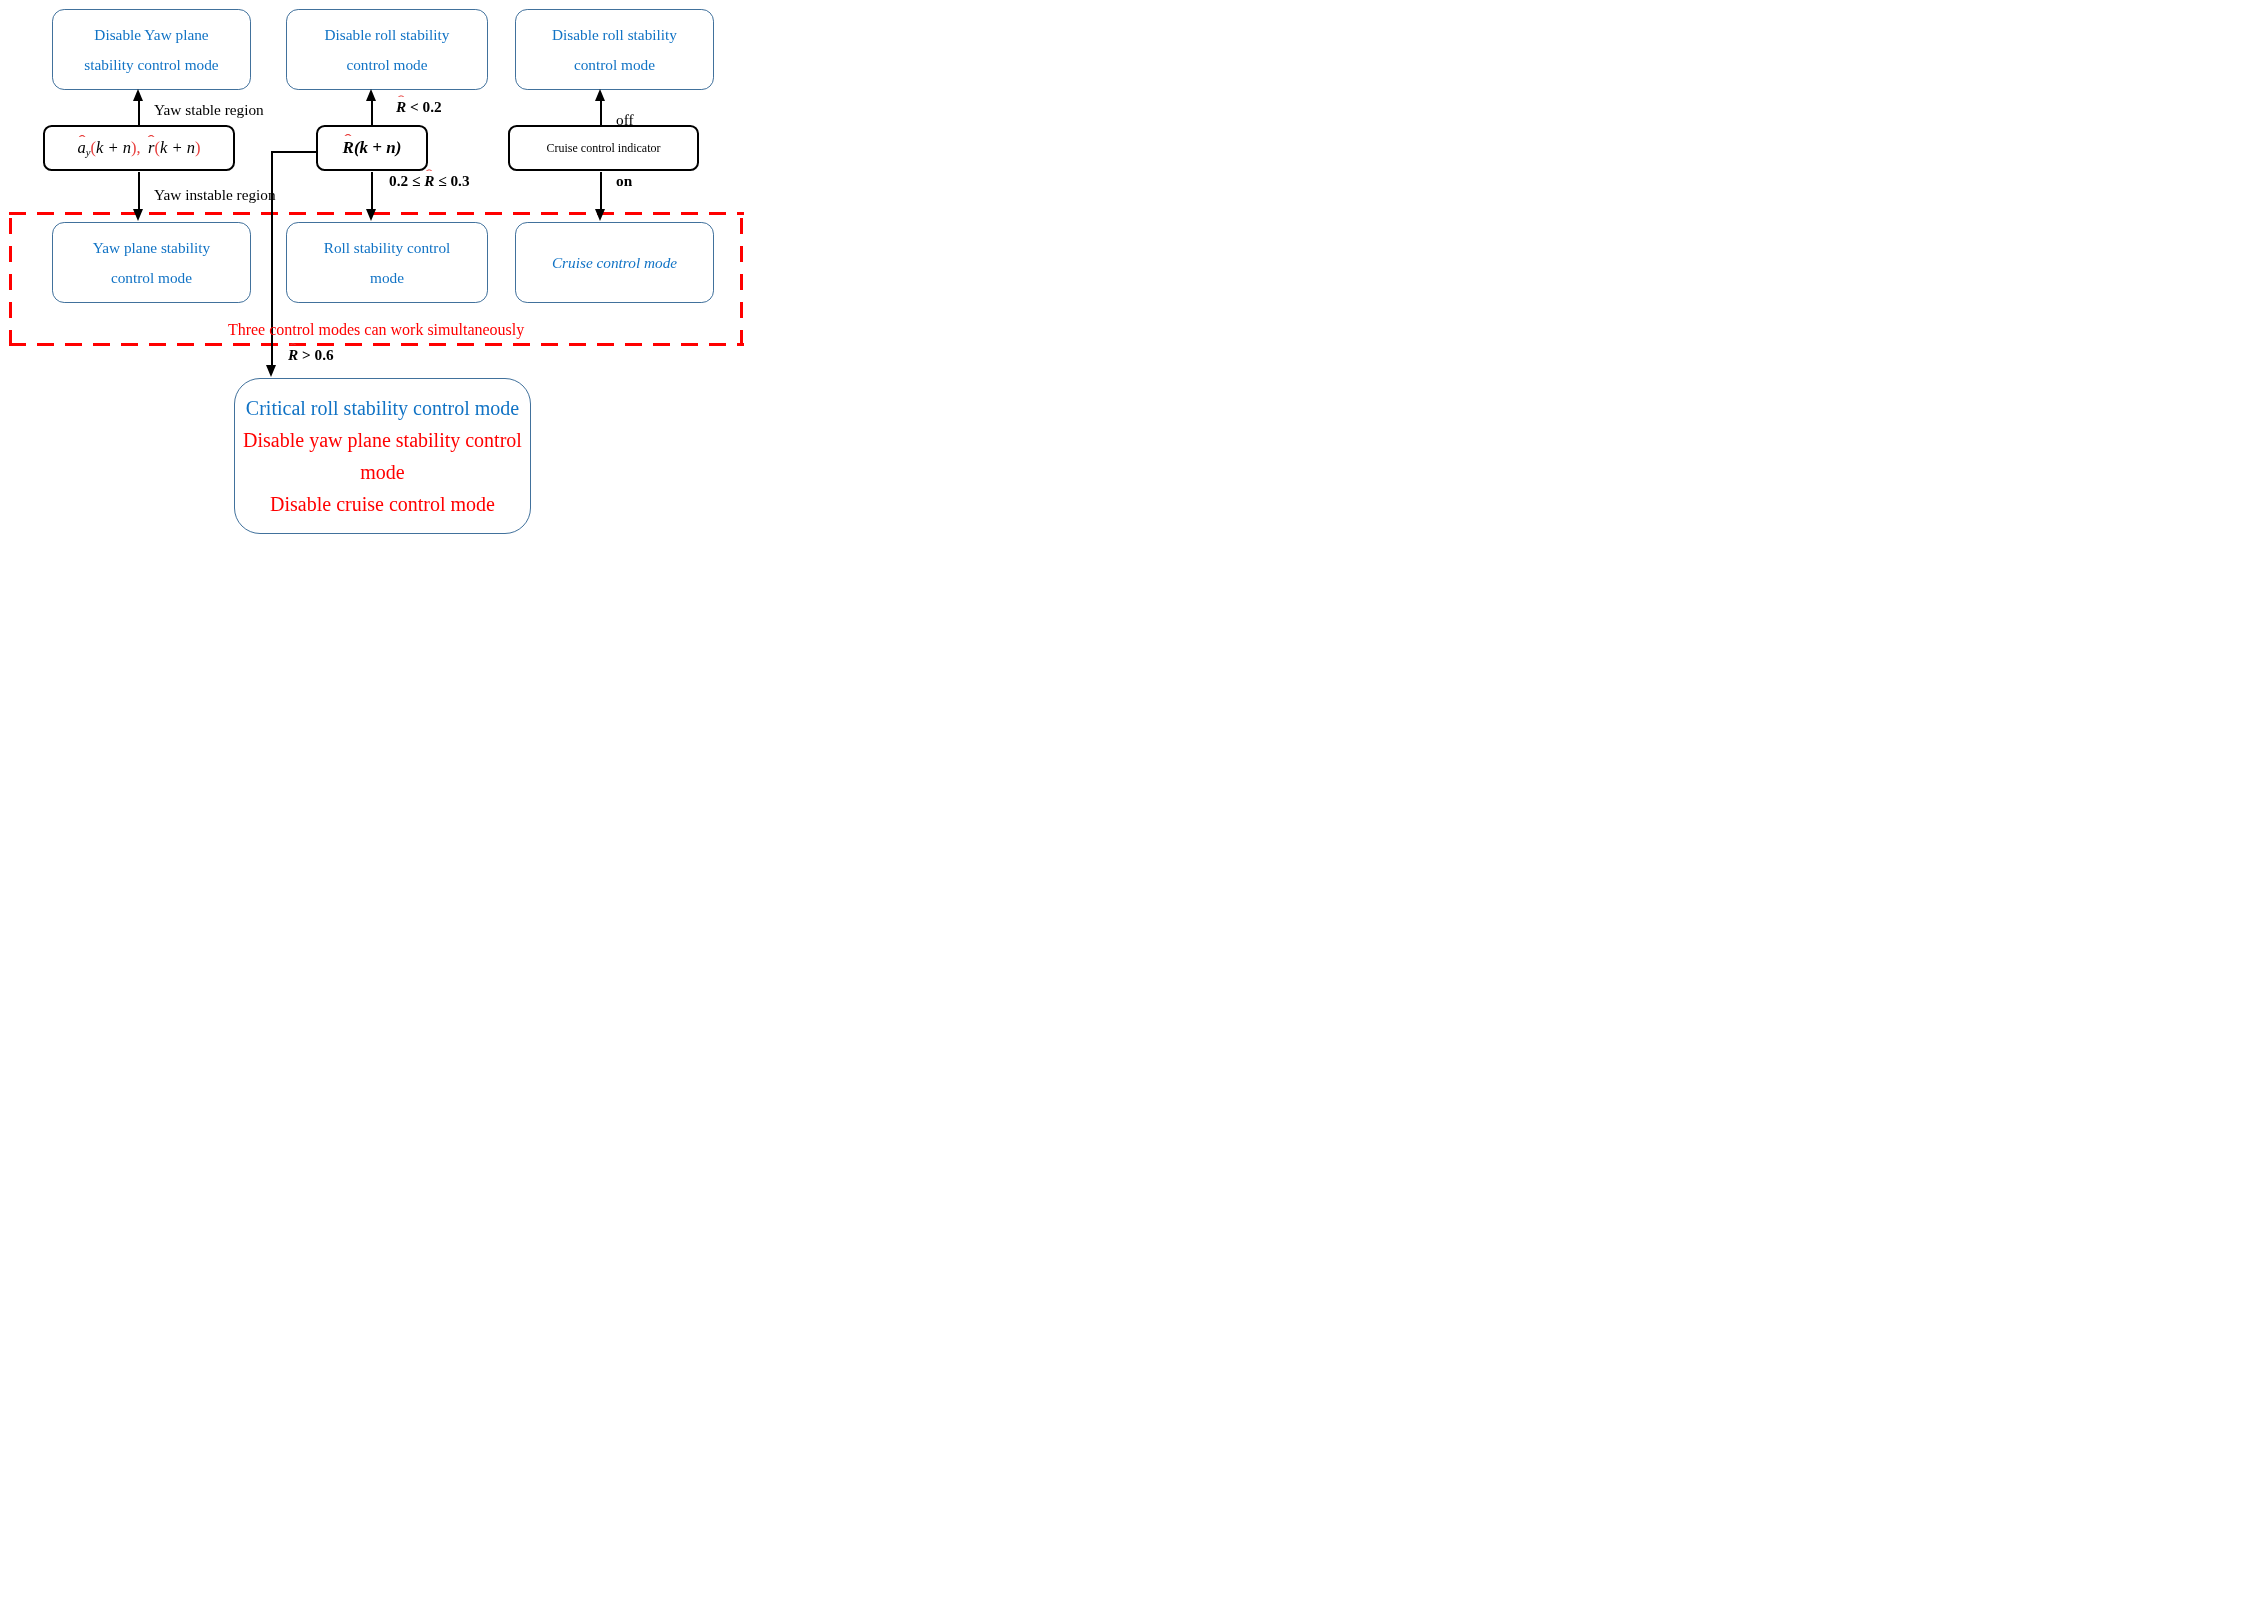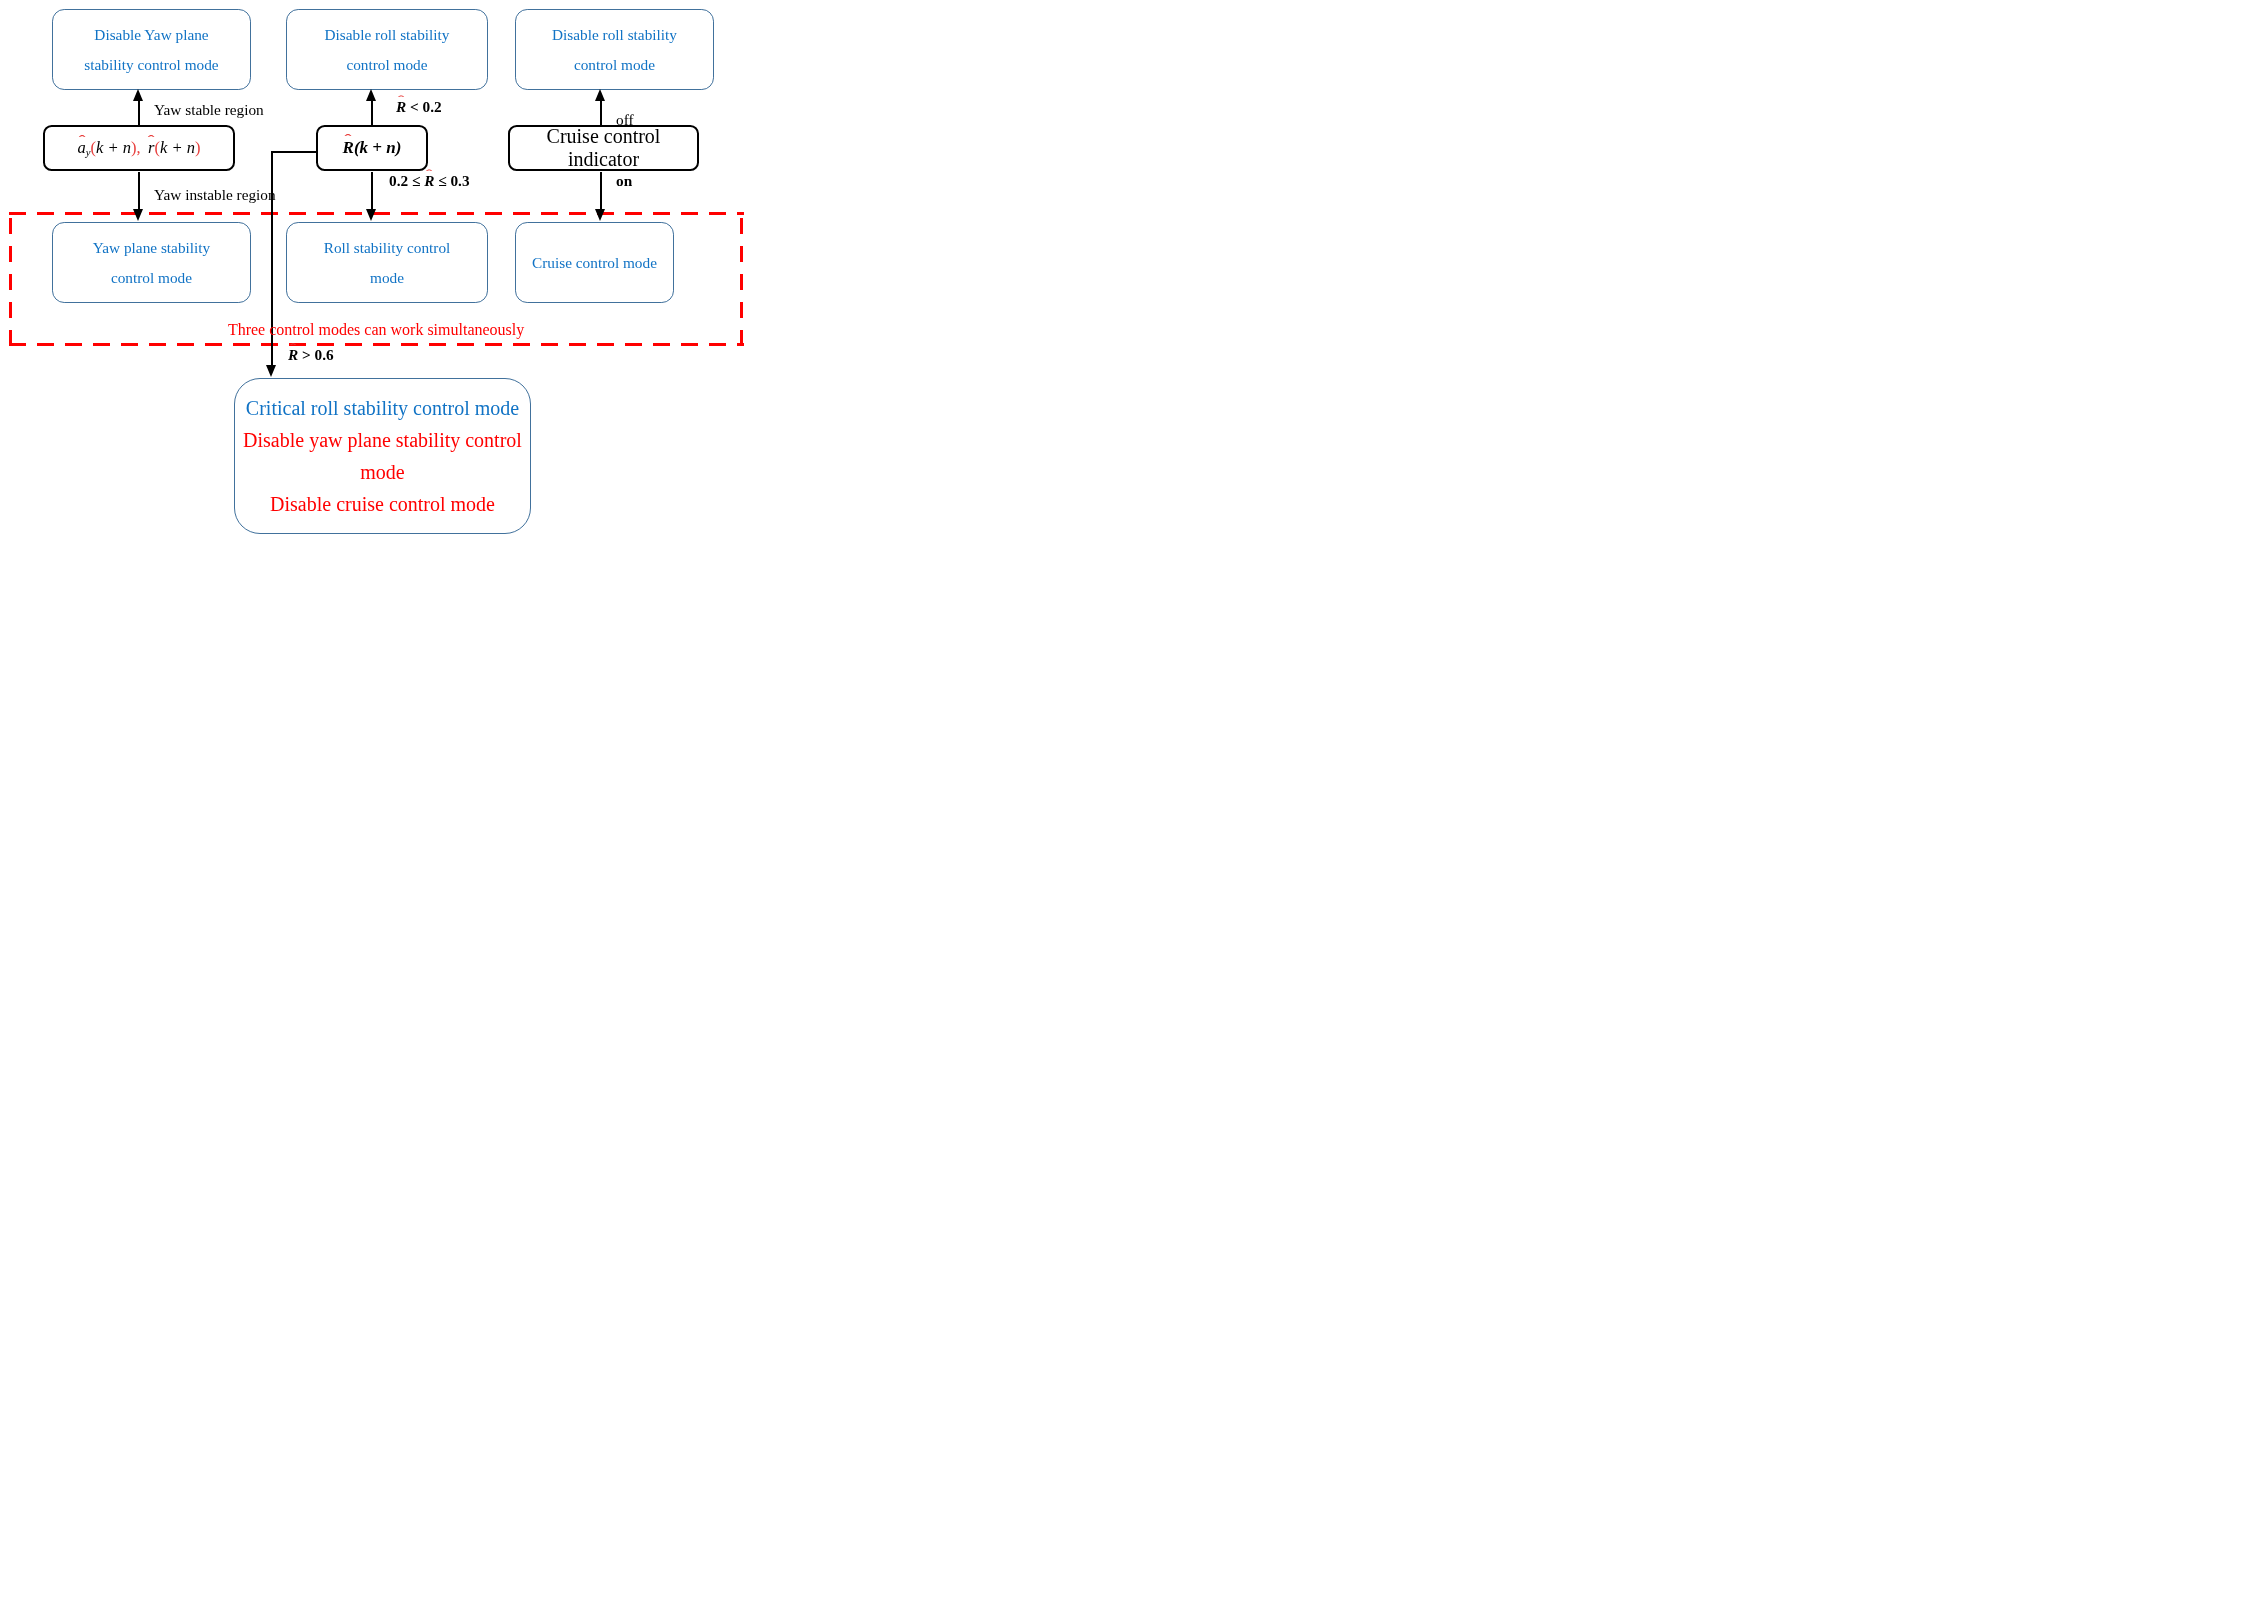--- a/index.html
+++ b/index.html
@@ -87,21 +87,21 @@
       <span class="hatw"><span class="hatg lo">ˆ</span><span class="mi">a</span></span><span class="msub">y</span><span class="mred">(</span><span class="mi">k + n</span><span class="mred">)</span><span class="mred" style="margin-right:0.45em;">,</span><span class="hatw"><span class="hatg lo">ˆ</span><span class="mi">r</span></span><span class="mred">(</span><span class="mi">k + n</span><span class="mred">)</span>
     </span>
   </div>
 
   <div class="blackbox" style="left:316px;top:125px;width:112px;height:46px;">
     <span class="math bold">
       <span class="hatw"><span class="hatg">ˆ</span><span class="mi">R</span></span><span class="mi">(k + n)</span>
     </span>
   </div>
 
-  <div class="blackbox" style="left:508px;top:125px;width:191px;height:46px;font-size:20px;">
+  <div class="blackbox" style="left:508px;top:125px;width:191px;height:46px;font-size:12px;">
     <span>Cruise control indicator</span>
   </div>
 
   <div class="ah-up" style="left:133px;top:89px;"></div>
   <div class="shaft" style="left:138px;top:100px;height:25px;"></div>
   <div class="edge-label" style="left:154px;top:101px;">Yaw stable region</div>
 
   <div class="shaft" style="left:138px;top:172px;height:38px;"></div>
   <div class="ah-down" style="left:133px;top:209px;"></div>
   <div class="edge-label" style="left:154px;top:186px;">Yaw instable region</div>
@@ -134,21 +134,21 @@
   </div>
 
   <div class="bluebox" style="left:44px;top:222px;width:199px;height:81px;">
     <span>Yaw plane stability</span>
     <span>control mode</span>
   </div>
   <div class="bluebox" style="left:278px;top:222px;width:202px;height:81px;">
     <span>Roll stability control</span>
     <span>mode</span>
   </div>
-  <div class="bluebox single" style="left:507px;top:222px;width:159px;height:81px;">
+  <div class="bluebox single" style="left:507px;top:222px;width:199px;height:81px;font-style:italic;">
     <span>Cruise control mode</span>
   </div>
 
   <div class="caption">Three control modes can work simultaneously</div>
 
   <div class="criticalbox" style="left:234px;top:378px;width:297px;height:156px;">
     <span class="blue-line">Critical roll stability control mode</span>
     <span class="red-line">Disable yaw plane stability control</span>
     <span class="red-line">mode</span>
     <span class="red-line">Disable cruise control mode</span>

